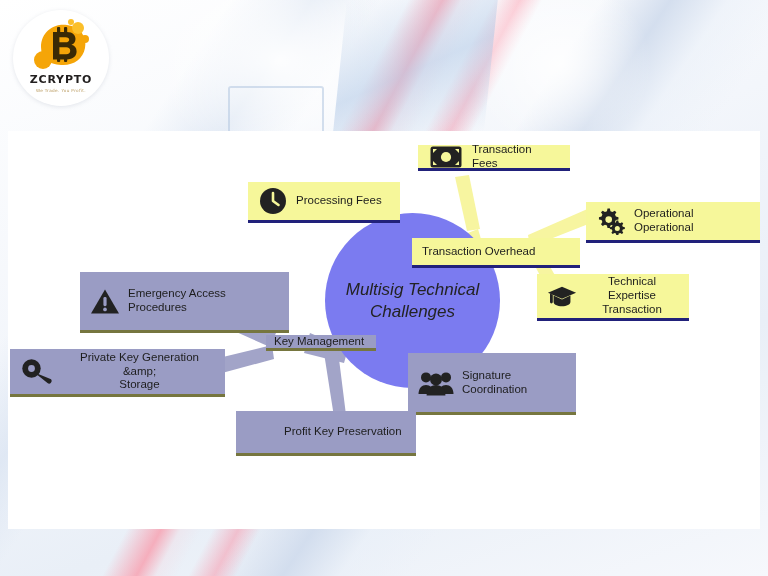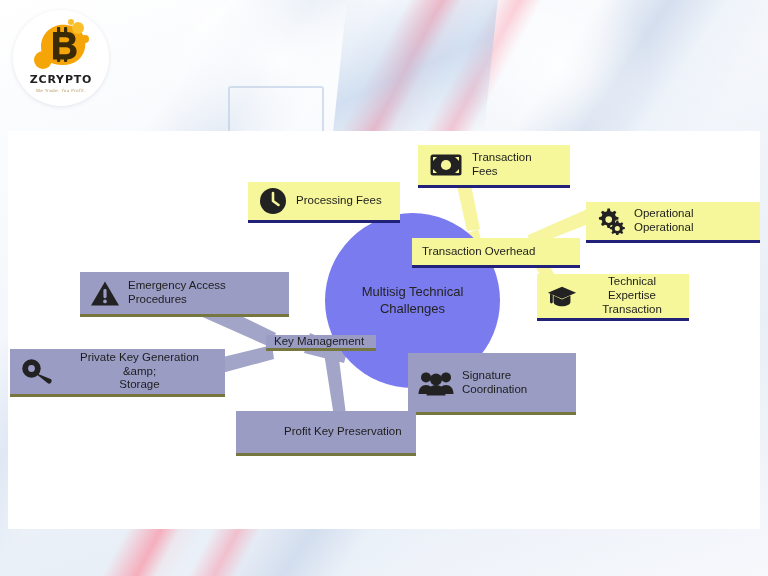--- a/index.html
+++ b/index.html
@@ -121,24 +121,25 @@
     width: 175px; height: 175px;
     border-radius: 50%;
     background: #7b7bf0;
     display: flex;
     align-items: center;
     justify-content: center;
     text-align: center;
     z-index: 3;
   }
   .center-label {
-    font-size: 13px;
+    font-size: 17px;
     color: #232323;
     line-height: 1.25;
     padding: 0 12px;
+    font-style: italic;
   }
 
   
   .node {
     position: absolute;
     display: flex;
     align-items: center;
     box-sizing: border-box;
     z-index: 5;
   }
@@ -247,21 +248,21 @@
       <div class="center-node">
         <div class="center-label">Multisig Technical Challenges</div>
       </div>
 
       <div class="node yellow" style="left:404px;top:107px;width:168px;height:30px;">
         <div class="node-body">
           <div class="node-text">Transaction Overhead</div>
         </div>
       </div>
 
-      <div class="node yellow" style="left:410px;top:14px;width:152px;height:43px;">
+      <div class="node yellow" style="left:410px;top:14px;width:152px;height:26px;">
         <div class="node-body">
           <div class="node-icon wide">
             <svg width="32" height="22" viewBox="0 0 32 22" xmlns="http://www.w3.org/2000/svg">
               <rect x="0.5" y="0.5" width="31" height="21" rx="2.5" fill="#222222"></rect>
               <circle cx="16" cy="11" r="5.1" fill="#f6f79a"></circle>
               <path d="M3 3 L7 3 L3 7 Z" fill="#f6f79a"></path>
               <path d="M29 3 L25 3 L29 7 Z" fill="#f6f79a"></path>
               <path d="M3 19 L7 19 L3 15 Z" fill="#f6f79a"></path>
               <path d="M29 19 L25 19 L29 15 Z" fill="#f6f79a"></path>
             </svg>
@@ -313,21 +314,21 @@
 Transaction</div>
         </div>
       </div>
 
       <div class="node purple" style="left:258px;top:204px;width:110px;height:16px;">
         <div class="node-body" style="padding:0 8px;">
           <div class="node-text">Key Management</div>
         </div>
       </div>
 
-      <div class="node purple" style="left:72px;top:141px;width:209px;height:45px;">
+      <div class="node purple" style="left:72px;top:141px;width:209px;height:61px;">
         <div class="node-body">
           <div class="node-icon">
             <svg width="30" height="27" viewBox="0 0 30 27" xmlns="http://www.w3.org/2000/svg">
               <path d="M15 1.5 L29 25.5 L1 25.5 Z" fill="#222222"></path>
               <rect x="13.4" y="9" width="3.2" height="9.2" rx="1.4" fill="#9a9cc4"></rect>
               <circle cx="15" cy="21.4" r="1.85" fill="#9a9cc4"></circle>
             </svg>
           </div>
           <div class="node-text">Emergency Access Procedures</div>
         </div>

